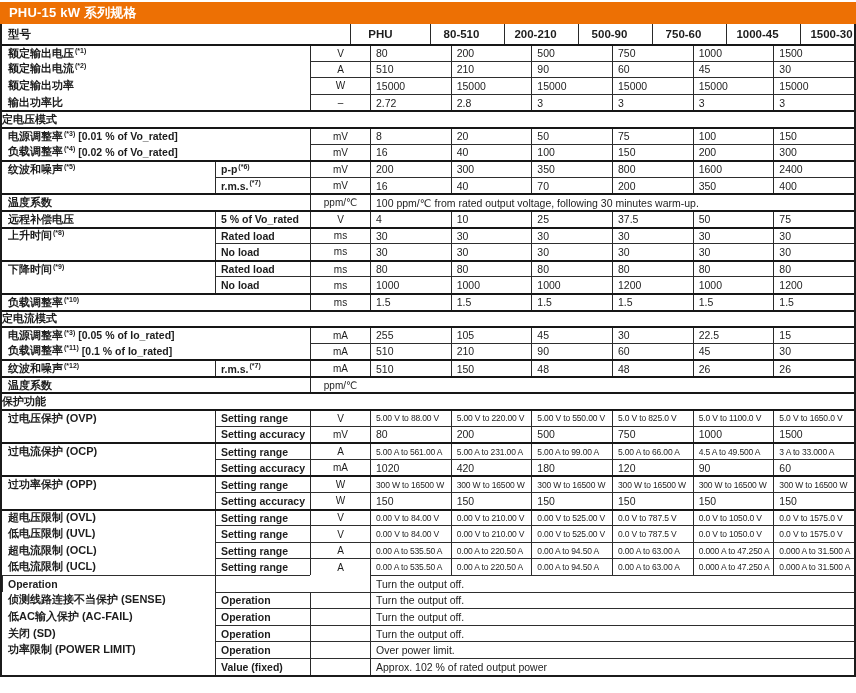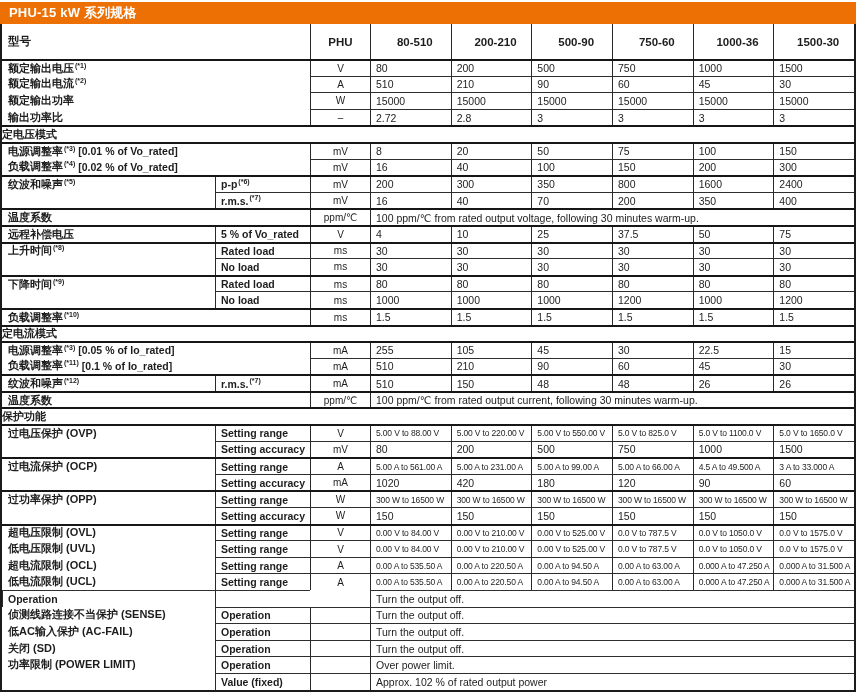--- a/index.html
+++ b/index.html
@@ -5,21 +5,21 @@
   html,body{margin:0;padding:0;background:#ffffff;}
   body{width:856px;font-family:"Liberation Sans","DejaVu Sans",sans-serif;color:#1d1d1d;
        -webkit-font-smoothing:antialiased;}
   .page{width:856px;}
   .bar{box-sizing:border-box;width:856px;height:22px;margin-top:2px;background:#ED7004;color:#fff;
        display:flex;align-items:center;padding-left:9px;font-weight:bold;font-size:13px;letter-spacing:.2px;}
   .tbl{box-sizing:border-box;width:856px;border-left:2px solid #1b1b1b;border-right:2px solid #1b1b1b;
        border-bottom:2px solid #1b1b1b;}
   .row{display:grid;grid-template-columns:213px 95px 60px repeat(6,1fr);box-sizing:border-box;height:16.6px;}
   .row.full{border-top:2px solid #161616;}
-  .hdr{height:35px;}
+  .hdr{height:20px;gap:20px;}
   .c{display:flex;align-items:center;padding-left:5px;border-left:1px solid #2a2a2a;overflow:hidden;
      white-space:nowrap;font-size:10.5px;}
   .first{border-left:none;padding-left:6px;}
   .lab{font-weight:bold;font-size:11px;}
   .span2{grid-column:1/3;}
   .span6{grid-column:4/10;}
   .unit{justify-content:center;padding-left:0;font-size:10px;}
   .bt{border-top:1px solid #2e2e2e;}
   .hdr .c{font-weight:bold;font-size:11.5px;}
   .hm{justify-content:center;padding-left:8px;}
@@ -38,21 +38,21 @@
     <span>PHU-15 kW 系列规格</span>
   </div>
   <div class="tbl">
     <div class="row hdr">
       <div class="c first lab span2">型号</div>
       <div class="c unit">PHU</div>
       <div class="c hm">80-510</div>
       <div class="c hm">200-210</div>
       <div class="c hm">500-90</div>
       <div class="c hm">750-60</div>
-      <div class="c hm">1000-36</div>
+      <div class="c hm">1000-45</div>
       <div class="c hm">1500-30</div>
     </div>
     <div id="rows">
         <div class="row full">
           <div class="c first lab span2">
             <div class="">额定输出电压</div>
             <sup class="fn">(*1)</sup>
           </div>
           <div class="c unit">V</div>
           <div class="c">80</div>
@@ -296,21 +296,20 @@
           <div class="c">48</div>
           <div class="c">48</div>
           <div class="c">26</div>
           <div class="c">26</div>
         </div>
         <div class="row full">
           <div class="c first lab span2">
             <div class="">温度系数</div>
           </div>
           <div class="c unit">ppm/℃</div>
-          <div class="c span6">100 ppm/℃ from rated output current, following 30 minutes warm-up.</div>
         </div>
         <div class="srow">保护功能</div>
         <div class="row full">
           <div class="c first lab">
             <div class="">过电压保护 (OVP)</div>
           </div>
           <div class="c sub">
             <div class="">Setting range</div>
           </div>
           <div class="c unit">V</div>

